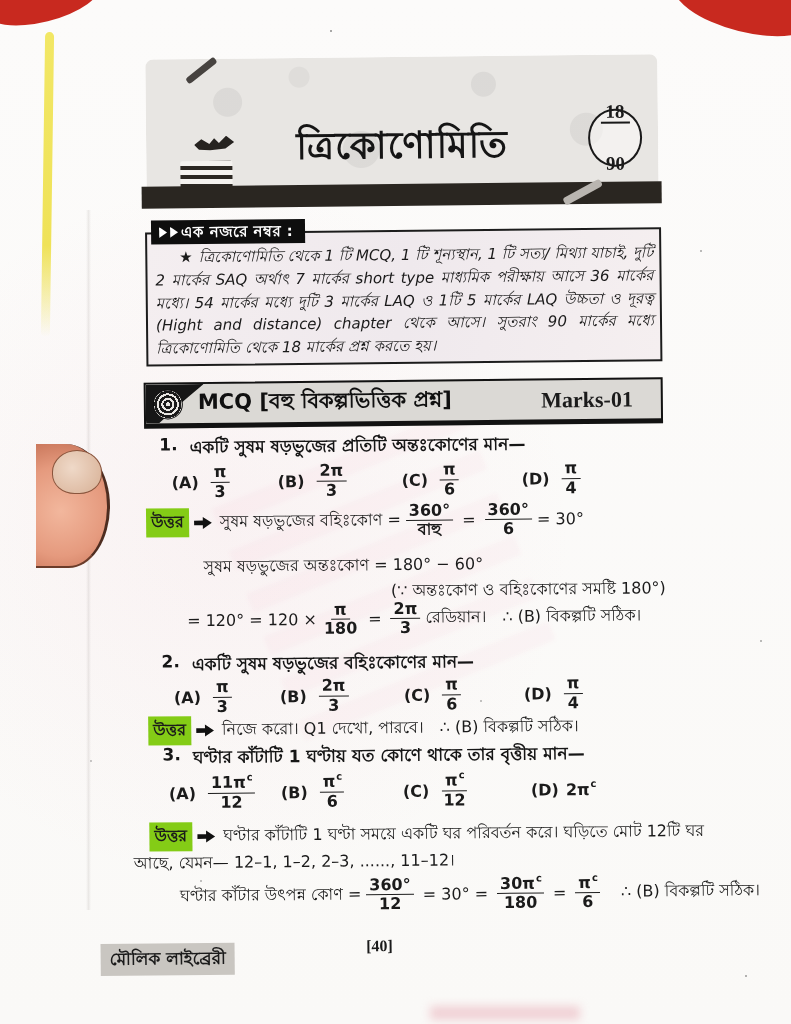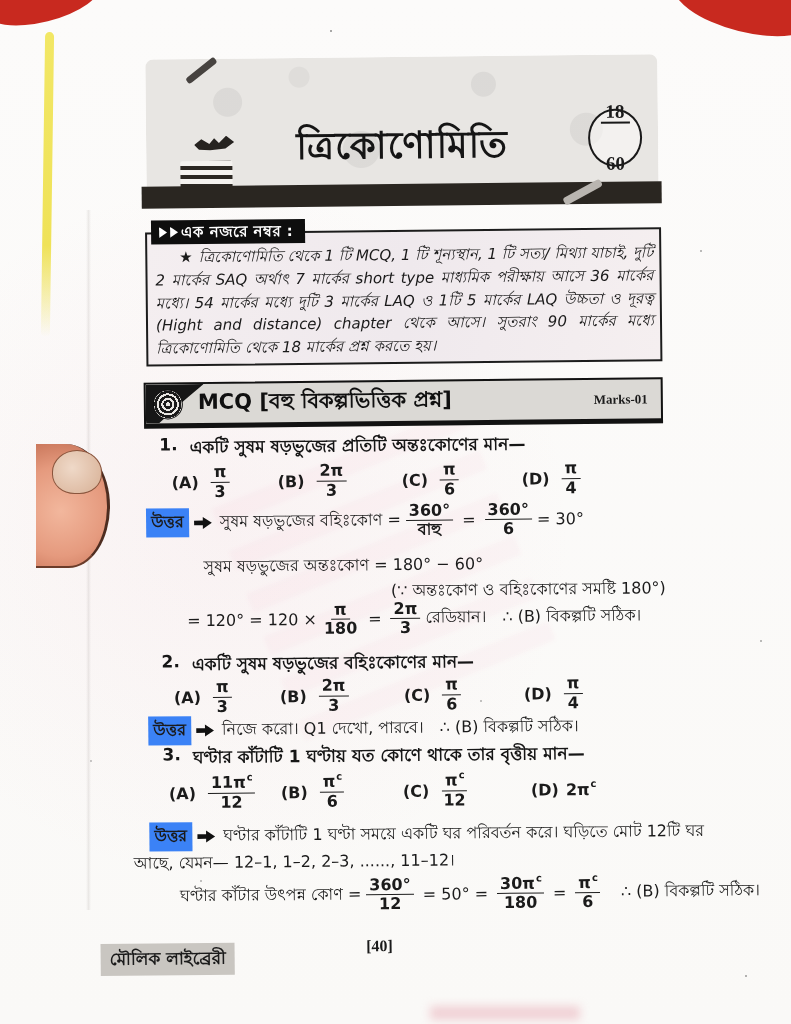--- a/index.html
+++ b/index.html
@@ -65,35 +65,35 @@
   .star { font-style:normal; margin-right:6px; }
 
   
   .mcq-bar { position:absolute; left:145px; top:380px; width:519px; height:46px; background:#dbd9d5;
       border:2px solid #121212; border-bottom-width:5px; display:flex; align-items:center; }
   .mcq-wedge { position:absolute; left:0; top:0; width:58px; height:39px; background:#161616;
       clip-path:polygon(0 0, 100% 0, 66% 42%, 22% 100%, 0 100%); }
   .spiral-icon { position:absolute; left:7px; top:5px; width:30px; height:30px; border-radius:50%; border:1px solid #0e0e0e;
       background:repeating-radial-gradient(circle at 50% 50%, #e9e7e3 0 2px, #1b1b1b 2px 4.5px); }
   .mcq-title { margin-left:52px; font-size:21px; font-weight:700; color:#101010; }
-  .mcq-marks { margin-left:auto; margin-right:13px; font-family:"Liberation Serif", serif; font-weight:700; font-size:13px; }
+  .mcq-marks { margin-left:auto; margin-right:28px; font-family:"Liberation Serif", serif; font-weight:700; font-size:22px; }
 
   
   .qline { position:absolute; display:flex; gap:12px; font-size:17px; font-weight:700; color:#161616; }
   .opt-row { position:absolute; display:grid; align-items:center; font-size:16px; height:46px; }
   .opt { display:flex; align-items:center; }
   .opt-label { font-weight:700; margin-right:7px; }
   .frac { display:inline-flex; flex-direction:column; align-items:center; line-height:1.15; font-weight:600; margin:0 5px; }
   .frac .num { border-bottom:1.7px solid #1d1d1d; padding:0 3px; display:inline-flex; align-items:flex-start; }
   .frac .den { padding:0 2px; }
   .sup { font-size:10px; position:relative; top:-2px; left:1px; }
   .plain-opt { display:inline-flex; align-items:flex-start; font-weight:600; }
 
   .ans-line { position:absolute; display:flex; align-items:center; font-size:16px; }
-  .ans-label { background:#3b82f6; font-weight:700; padding:1px 5px; white-space:nowrap; }
+  .ans-label { background:#84cc16; font-weight:700; padding:1px 5px; white-space:nowrap; }
   .arrow-icon { display:inline-block; width:18px; height:13px; background:#111; margin:0 8px 0 5px; flex:none;
       clip-path:polygon(0 32%, 50% 32%, 50% 4%, 100% 50%, 50% 96%, 50% 68%, 0 68%); }
   .ans-static { position:absolute; font-size:16px; }
   .tail { margin-left:16px; white-space:nowrap; }
   .eqgap { margin:0 4px; }
 
   
   .footer-pub { position:absolute; left:96px; top:941px; background:#c9c6c1; font-size:17px; font-weight:700; padding:2px 9px; }
   .footer-page { position:absolute; left:338px; top:937px; width:74px; text-align:center;
       font-family:"Liberation Serif", serif; font-weight:700; font-size:16px; }
@@ -117,21 +117,21 @@
 <div id="sheet">
 
   <div class="banner">
     <div class="banner-pencil"></div>
   </div>
   <div class="quill"></div>
   <div class="books"></div>
   <div class="banner-title">ত্রিকোণোমিতি</div>
   <div class="score-circle">
     <span class="score-top">18</span>
-    <span class="score-bottom">60</span>
+    <span class="score-bottom">90</span>
   </div>
   <div class="shelf">
     <div class="shelf-pencil"></div>
   </div>
 
   <div class="glance-box"></div>
   <div class="glance-label">
     <span class="chev"></span>
     <span class="chev"></span>
     <span>এক নজরে নম্বর :</span>
@@ -301,21 +301,21 @@
     <span class="arrow-icon"></span>
     <span>ঘণ্টার কাঁটাটি 1 ঘণ্টা সময়ে একটি ঘর পরিবর্তন করে। ঘড়িতে মোট 12টি ঘর</span>
   </div>
   <div class="ans-static" style="left:130px; top:848px;">আছে, যেমন— 12–1, 1–2, 2–3, ......, 11–12।</div>
   <div class="ans-line" style="left:176px; top:876px;">
     <span>ঘণ্টার কাঁটার উৎপন্ন কোণ =</span>
     <span class="frac">
         <span class="num">360°</span>
         <span class="den">12</span>
       </span>
-    <span class="eqgap">= 50° =</span>
+    <span class="eqgap">= 30° =</span>
     <span class="frac">
         <span class="num">
           <span>30π</span>
           <span class="sup">c</span>
         </span>
         <span class="den">180</span>
       </span>
     <span class="eqgap">=</span>
     <span class="frac">
         <span class="num">

